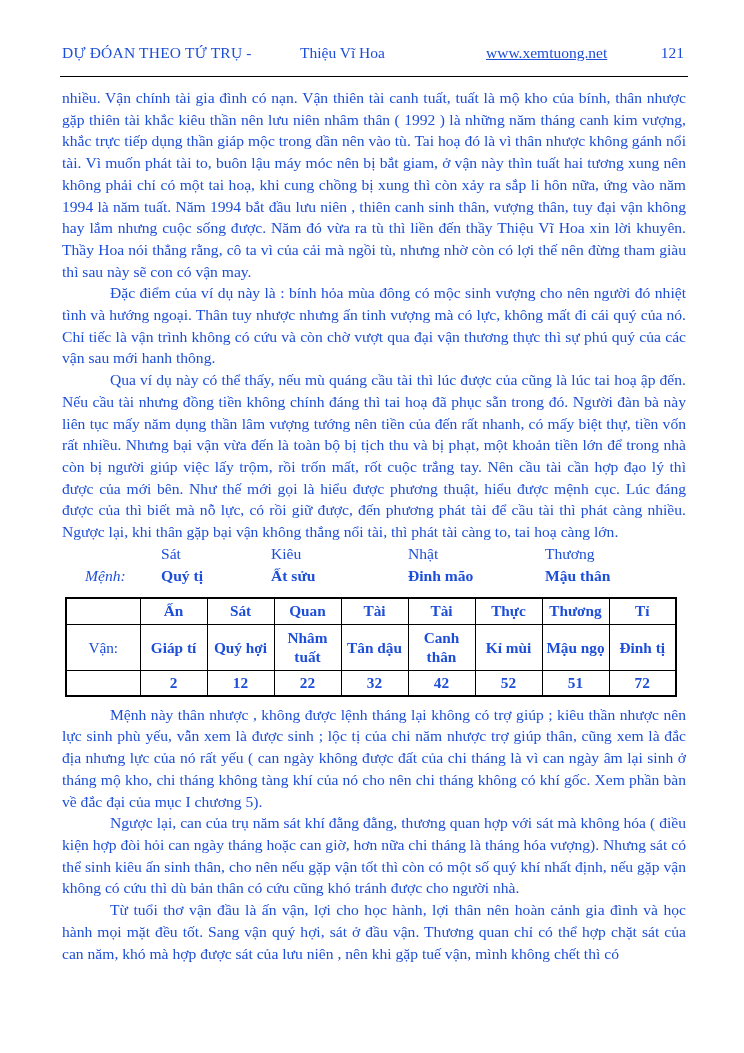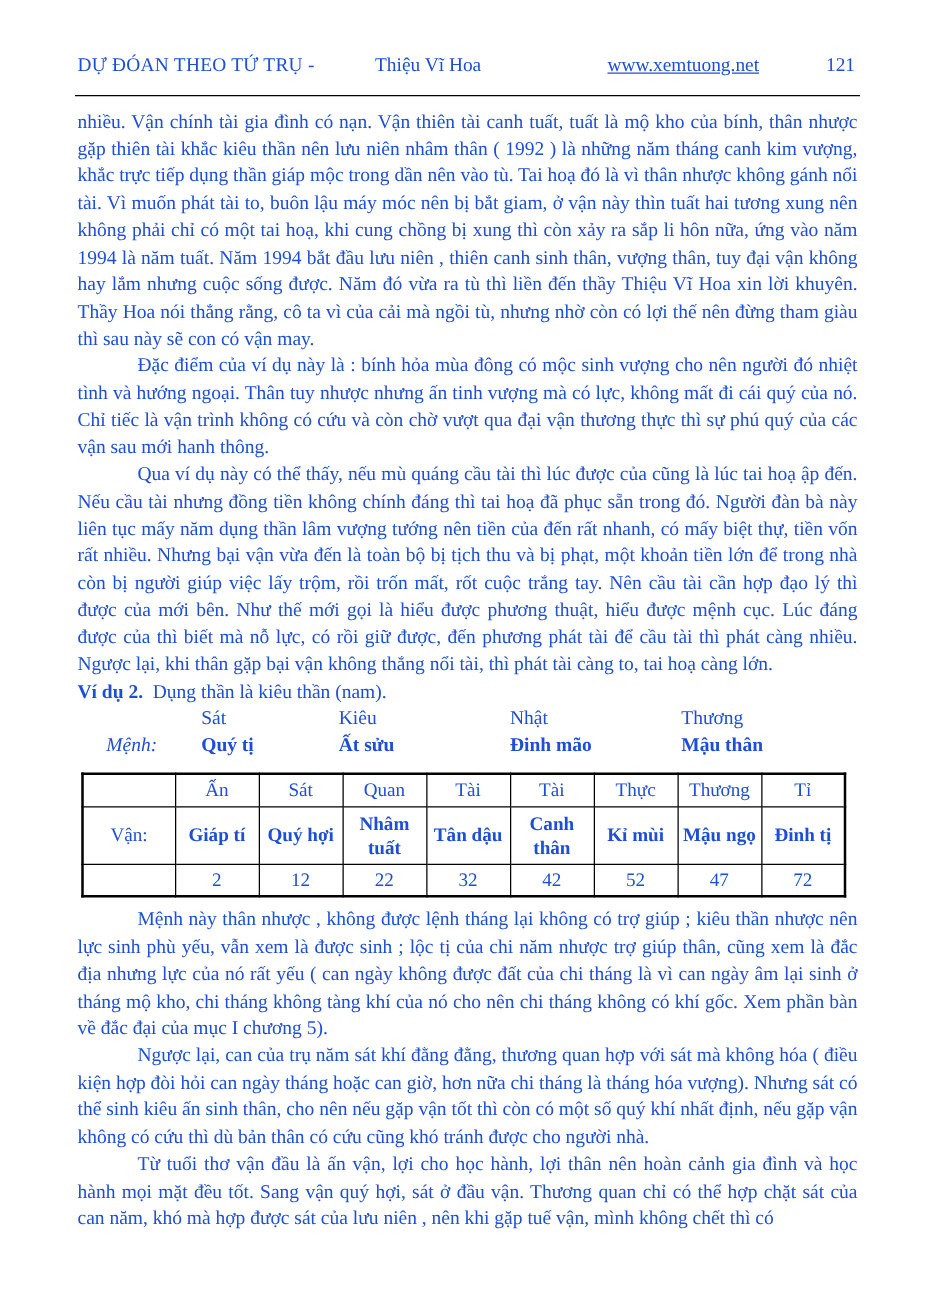--- a/index.html
+++ b/index.html
@@ -77,20 +77,21 @@
     margin: 3px 0 7px 3px;
     border-collapse: collapse;
     border: 2.5px solid #000;
     table-layout: fixed;
     text-align: center;
   }
   .van-table col.lbl { width: 74px; }
   .van-table td {
     border: 1.4px solid #000;
     padding: 0 2px;
+    font-weight: bold;
   }
   .van-table tr.gods td   { height: 25px; font-size: 15.3px; }
   .van-table tr.pillars td{ height: 45px; font-weight: bold; line-height: 19px; font-size: 15.3px; }
   .van-table tr.ages td   { height: 24px; font-size: 15.3px; }
 </style>
 </head>
 <body>
 
 <div class="page">
 
@@ -101,21 +102,20 @@
     <span class="h-page">121</span>
   </div>
   <div class="hdr-rule"></div>
 
   <div class="content">
 
     <p class="noindent">nhiều. Vận chính tài gia đình có nạn. Vận thiên tài canh tuất, tuất là mộ kho của bính, thân nhược gặp thiên tài khắc kiêu thần nên lưu niên nhâm thân ( 1992 ) là những năm tháng canh kim vượng, khắc trực tiếp dụng thần giáp mộc trong dần nên vào tù. Tai hoạ đó là vì thân nhược không gánh nổi tài. Vì muốn phát tài to, buôn lậu máy móc nên bị bắt giam, ở vận này thìn tuất hai tương xung nên không phải chỉ có một tai hoạ, khi cung chồng bị xung thì còn xảy ra sắp li hôn nữa, ứng vào năm 1994 là năm tuất. Năm 1994 bắt đầu lưu niên , thiên canh sinh thân, vượng thân, tuy đại vận không hay lắm nhưng cuộc sống được. Năm đó vừa ra tù thì liền đến thầy Thiệu Vĩ  Hoa xin  lời khuyên. Thầy Hoa nói thẳng rằng, cô ta vì của cải mà ngồi tù, nhưng nhờ còn có lợi thế nên đừng tham giàu thì sau này sẽ con có vận may.</p>
     <p>Đặc điểm của ví dụ này là : bính hỏa mùa đông có mộc sinh vượng cho nên người  đó nhiệt tình và hướng ngoại. Thân tuy nhược nhưng ấn tinh vượng mà có lực, không mất đi cái quý của nó. Chỉ tiếc là vận trình không có cứu và còn chờ vượt qua đại vận thương thực thì sự phú quý của các vận sau mới hanh thông.</p>
     <p>Qua ví dụ này có thể thấy, nếu mù quáng cầu tài thì lúc được của cũng là lúc tai hoạ ập đến. Nếu cầu tài nhưng đồng tiền không chính đáng thì tai hoạ đã phục sẵn trong đó. Người đàn bà này liên tục mấy năm dụng thần lâm vượng tướng nên tiền của đến rất nhanh, có mấy biệt thự, tiền vốn rất nhiều. Nhưng bại vận vừa đến là toàn bộ bị tịch thu và bị phạt, một khoản tiền lớn để trong nhà còn bị người giúp việc lấy trộm, rồi trốn mất, rốt cuộc trắng tay. Nên cầu tài cần hợp đạo lý thì được của mới bên. Như thế mới gọi là hiểu được phương thuật, hiểu được mệnh cục. Lúc đáng được của thì biết mà nỗ lực, có rồi giữ được, đến phương phát tài để cầu tài thì phát càng nhiều. Ngược lại, khi thân gặp bại vận không thắng nổi tài, thì phát tài càng to, tai hoạ càng lớn.</p>
 
-    <p class="example-line"><span class="ex-label">Ví dụ 2.</span>&nbsp; <span>Dụng thần là kiêu thần (nam).</span></p>
 
     <table class="menh-table">
       <tbody>
           <tr>
         <td class="c0"></td>
         <td class="c1 pad">Sát</td>
         <td class="c2">Kiêu</td>
         <td class="c3">Nhật</td>
         <td class="c4">Thương</td>
       </tr>
@@ -165,21 +165,21 @@
         <td>Đinh tị</td>
       </tr>
       <tr class="ages">
         <td></td>
         <td>2</td>
         <td>12</td>
         <td>22</td>
         <td>32</td>
         <td>42</td>
         <td>52</td>
-        <td>47</td>
+        <td>51</td>
         <td>72</td>
       </tr>
     </tbody>
       </table>
 
     <p>Mệnh này thân nhược , không được lệnh tháng lại không có trợ giúp ; kiêu thần nhược nên lực sinh phù yếu, vẫn xem là được sinh ; lộc tị của chi năm nhược trợ giúp thân, cũng xem là đắc địa nhưng lực của nó rất yếu ( can ngày không được đất của chi tháng là vì can ngày âm lại sinh ở tháng mộ kho, chi tháng không tàng khí của nó cho nên chi tháng không có khí gốc. Xem phần bàn về đắc đại của mục I chương 5).</p>
     <p>Ngược lại, can của trụ năm sát khí  đằng đằng, thương quan hợp với sát mà không hóa ( điều kiện hợp đòi hỏi can ngày tháng hoặc can giờ, hơn nữa chi tháng là tháng hóa vượng). Nhưng sát có thể sinh kiêu ấn sinh thân, cho nên nếu gặp vận tốt thì còn có một số quý khí nhất định, nếu gặp vận không có cứu thì dù bản thân có cứu cũng khó tránh được cho người nhà.</p>
     <p>Từ tuổi thơ vận đầu là ấn vận, lợi cho học hành, lợi thân nên hoàn cảnh gia đình và học hành mọi mặt đều tốt. Sang vận quý  hợi, sát ở đầu vận. Thương quan chỉ có thể hợp chặt sát của can năm, khó mà hợp được sát của lưu niên , nên khi gặp tuế vận, mình không chết thì có</p>
 
   </div>

